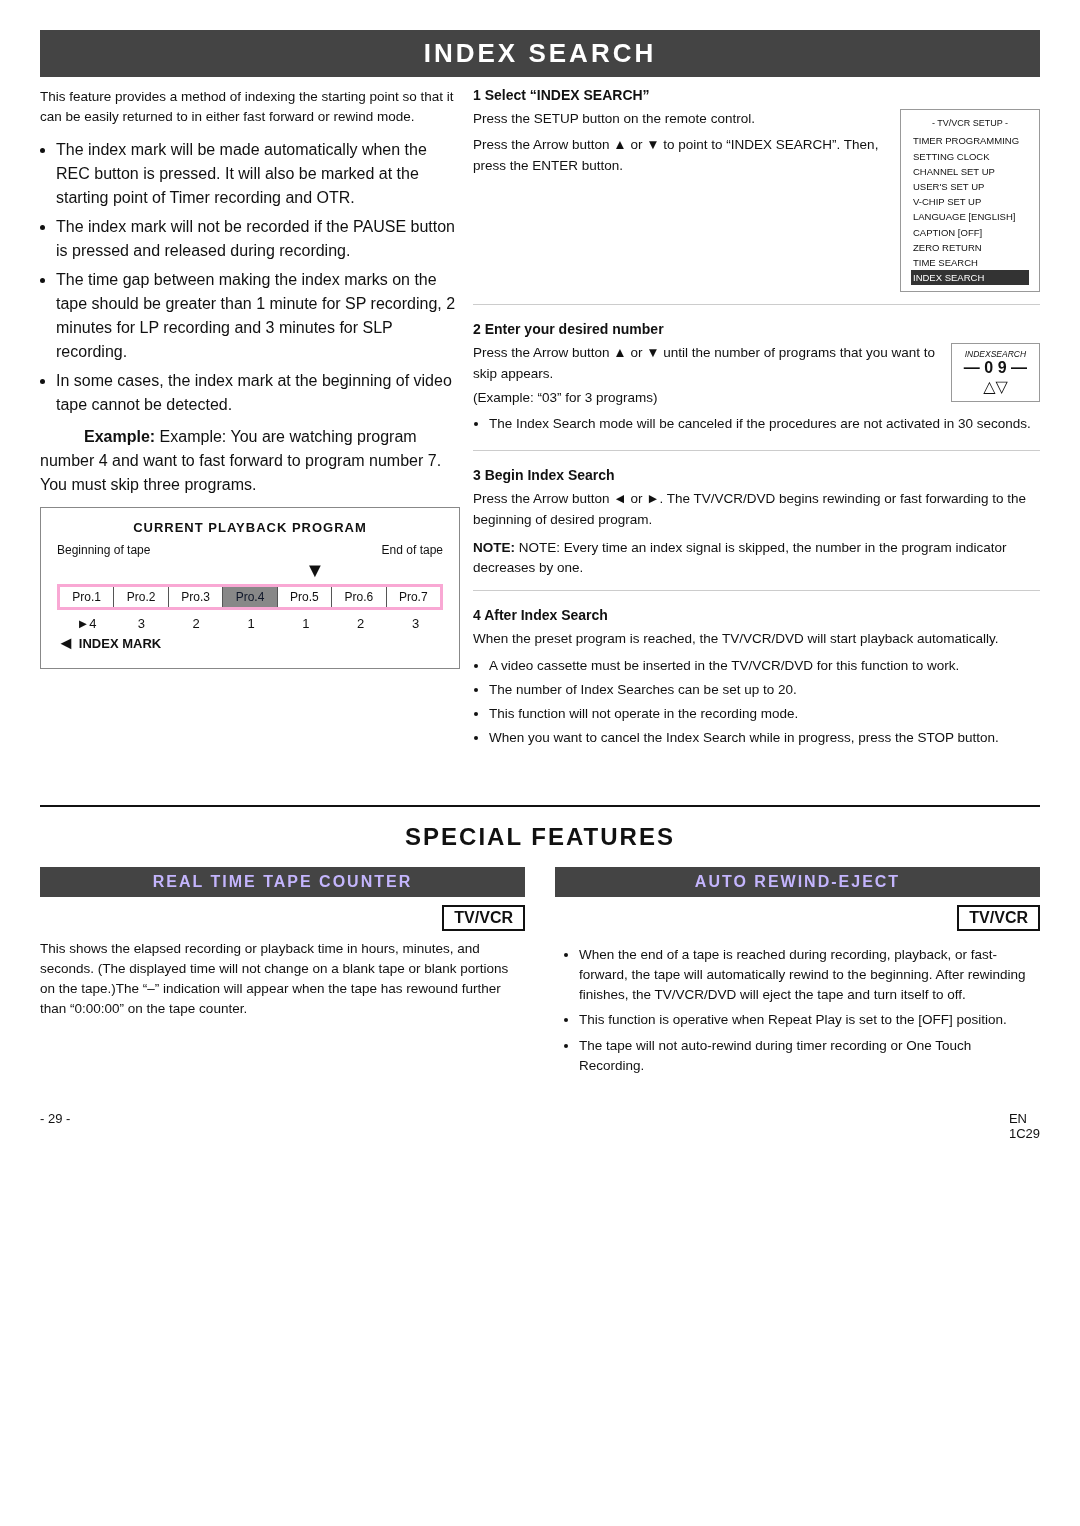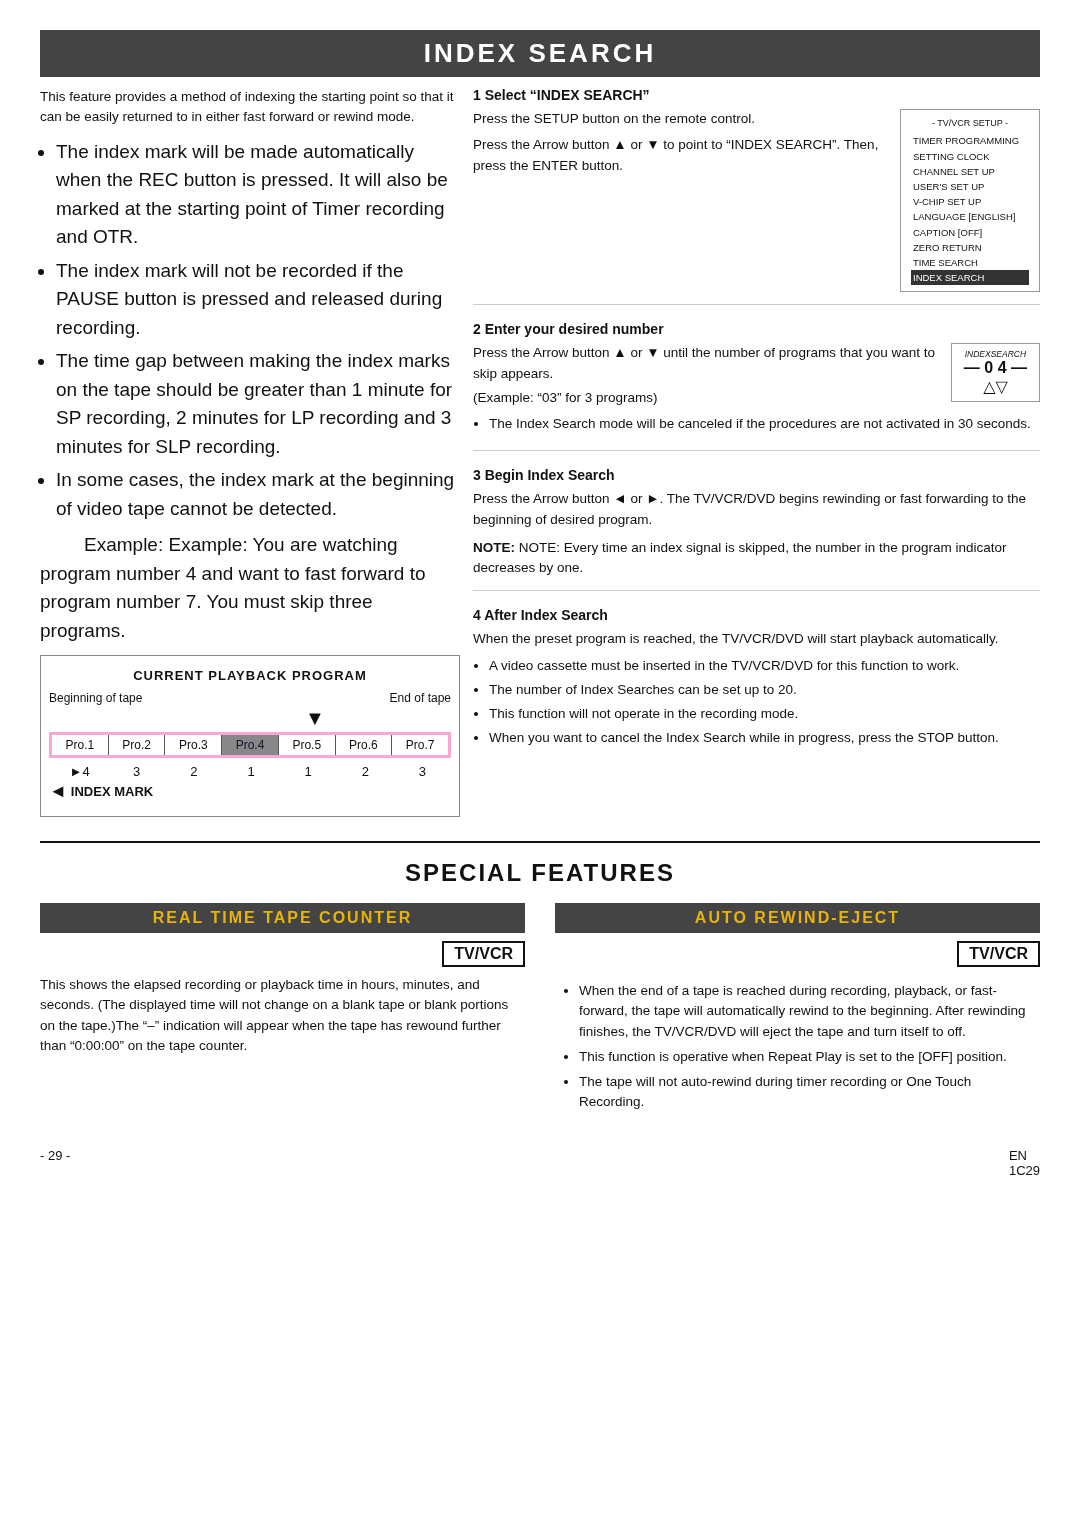--- a/index.html
+++ b/index.html
@@ -33,21 +33,21 @@
     .left-col {
       width: 420px;
       flex-shrink: 0;
     }
 
     .right-col {
       flex: 1;
     }
 
     .left-col p, .left-col li {
-      font-size: 19px;
+      font-size: 16px;
       line-height: 1.5;
       margin-bottom: 6px;
     }
 
     .left-col ul {
       margin-left: 16px;
       margin-bottom: 8px;
     }
 
     .left-col ul li {
@@ -55,28 +55,28 @@
       margin-bottom: 5px;
     }
 
     .example-text {
       font-size: 13.5px;
       line-height: 1.5;
       margin-bottom: 10px;
     }
 
     .example-text strong {
-      font-weight: normal;
+      font-weight: bold;
       padding-left: 44px;
     }
 
     
     .playback-diagram {
       border: 1.5px solid #888;
-      padding: 12px 8px 14px;
+      padding: 12px 16px 14px;
       margin-top: 10px;
       font-size: 12.5px;
     }
 
     .playback-diagram .diagram-title {
       text-align: center;
       font-size: 13px;
       font-weight: bold;
       margin-bottom: 8px;
       letter-spacing: 1px;
@@ -248,21 +248,21 @@
       display: flex;
       gap: 30px;
     }
 
     .sf-col {
       flex: 1;
     }
 
     .sf-header {
       background: #444;
-      color: #eab308;
+      color: #c4b5fd;
       text-align: center;
       font-size: 16px;
       font-weight: bold;
       letter-spacing: 2px;
       padding: 6px 0;
       margin-bottom: 8px;
     }
 
     .sf-content {
       font-size: 13.5px;
@@ -382,21 +382,21 @@
           <p>Press the Arrow button ▲ or ▼ to point to “INDEX SEARCH”. Then, press the ENTER button.</p>
         </div>
       </div>
     </div>
 
     <div class="section-step">
       <div class="step-title">2  Enter your desired number</div>
       <div class="clearfix">
         <div class="index-display">
           <div class="idx-title">INDEXSEARCH</div>
-          <div class="idx-number">— 0 4 —</div>
+          <div class="idx-number">— 0 9 —</div>
           <div class="idx-icon">△▽</div>
         </div>
         <div class="step-content">
           <p style="margin-bottom:4px;">Press the Arrow button ▲ or ▼ until the number of programs that you want to skip appears.</p>
           <p style="margin-bottom:6px;">(Example: “03” for 3 programs)</p>
           <ul>
             <li>The Index Search mode will be canceled if the procedures are not activated in 30 seconds.</li>
           </ul>
         </div>
       </div>

